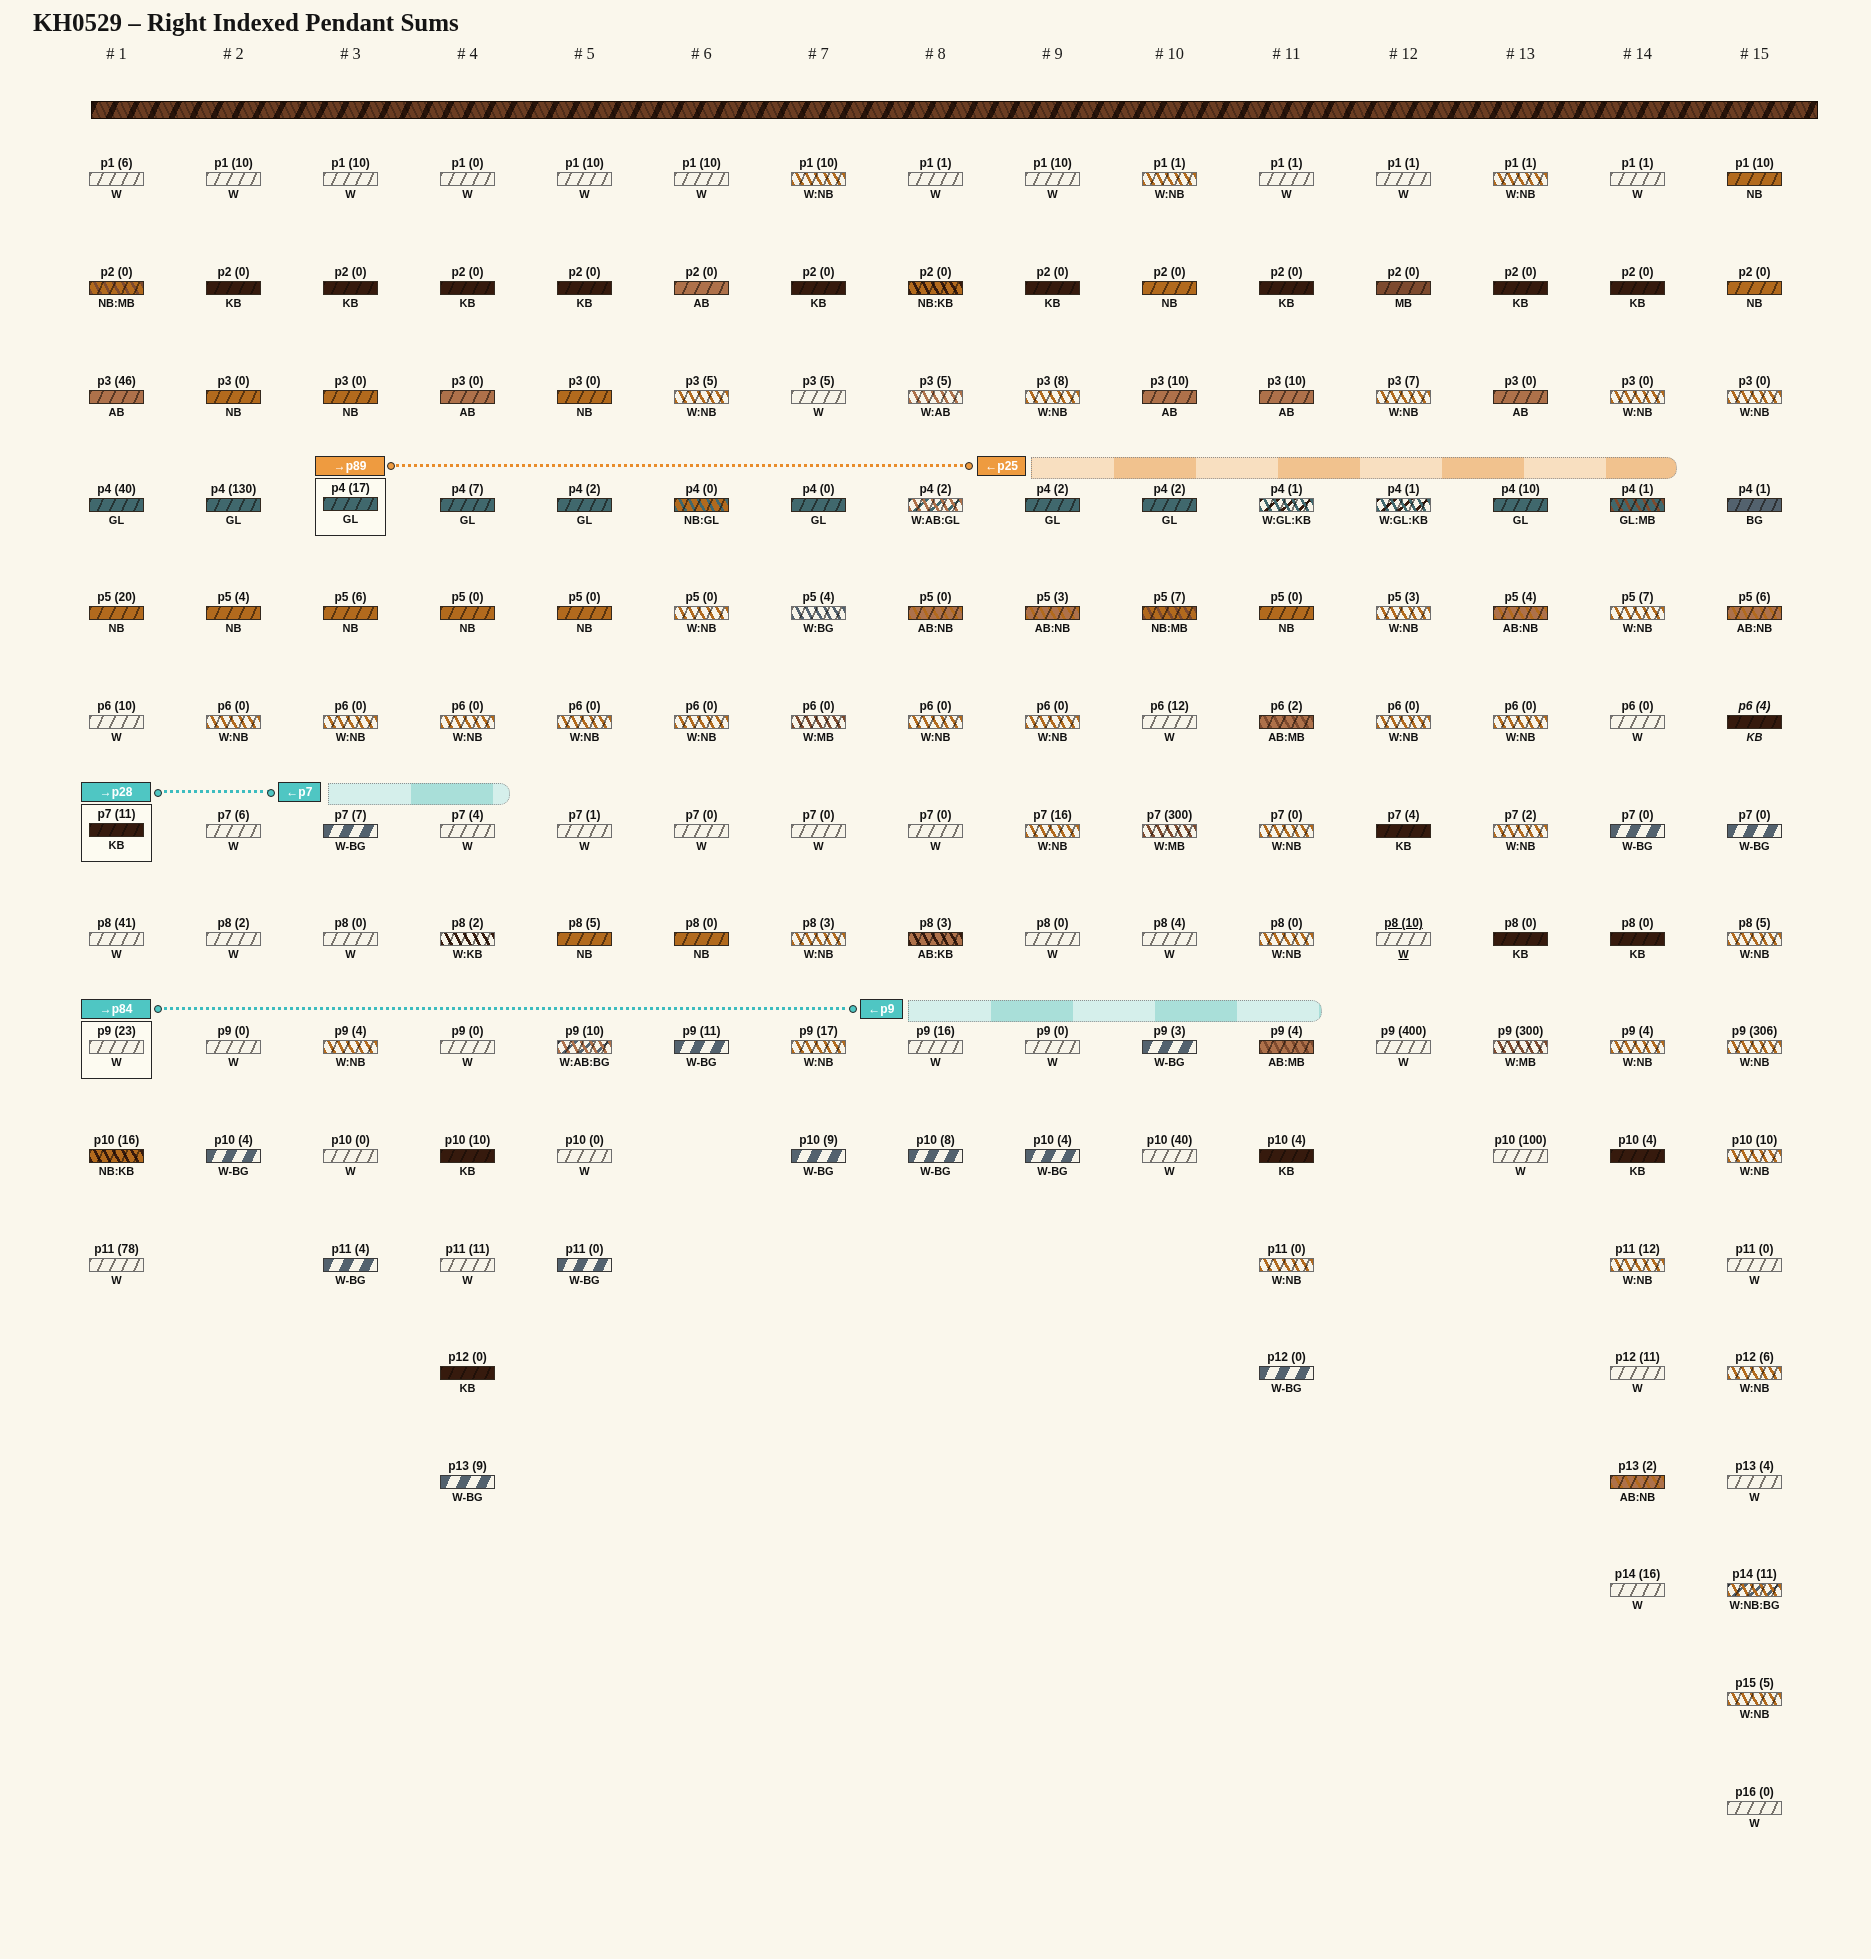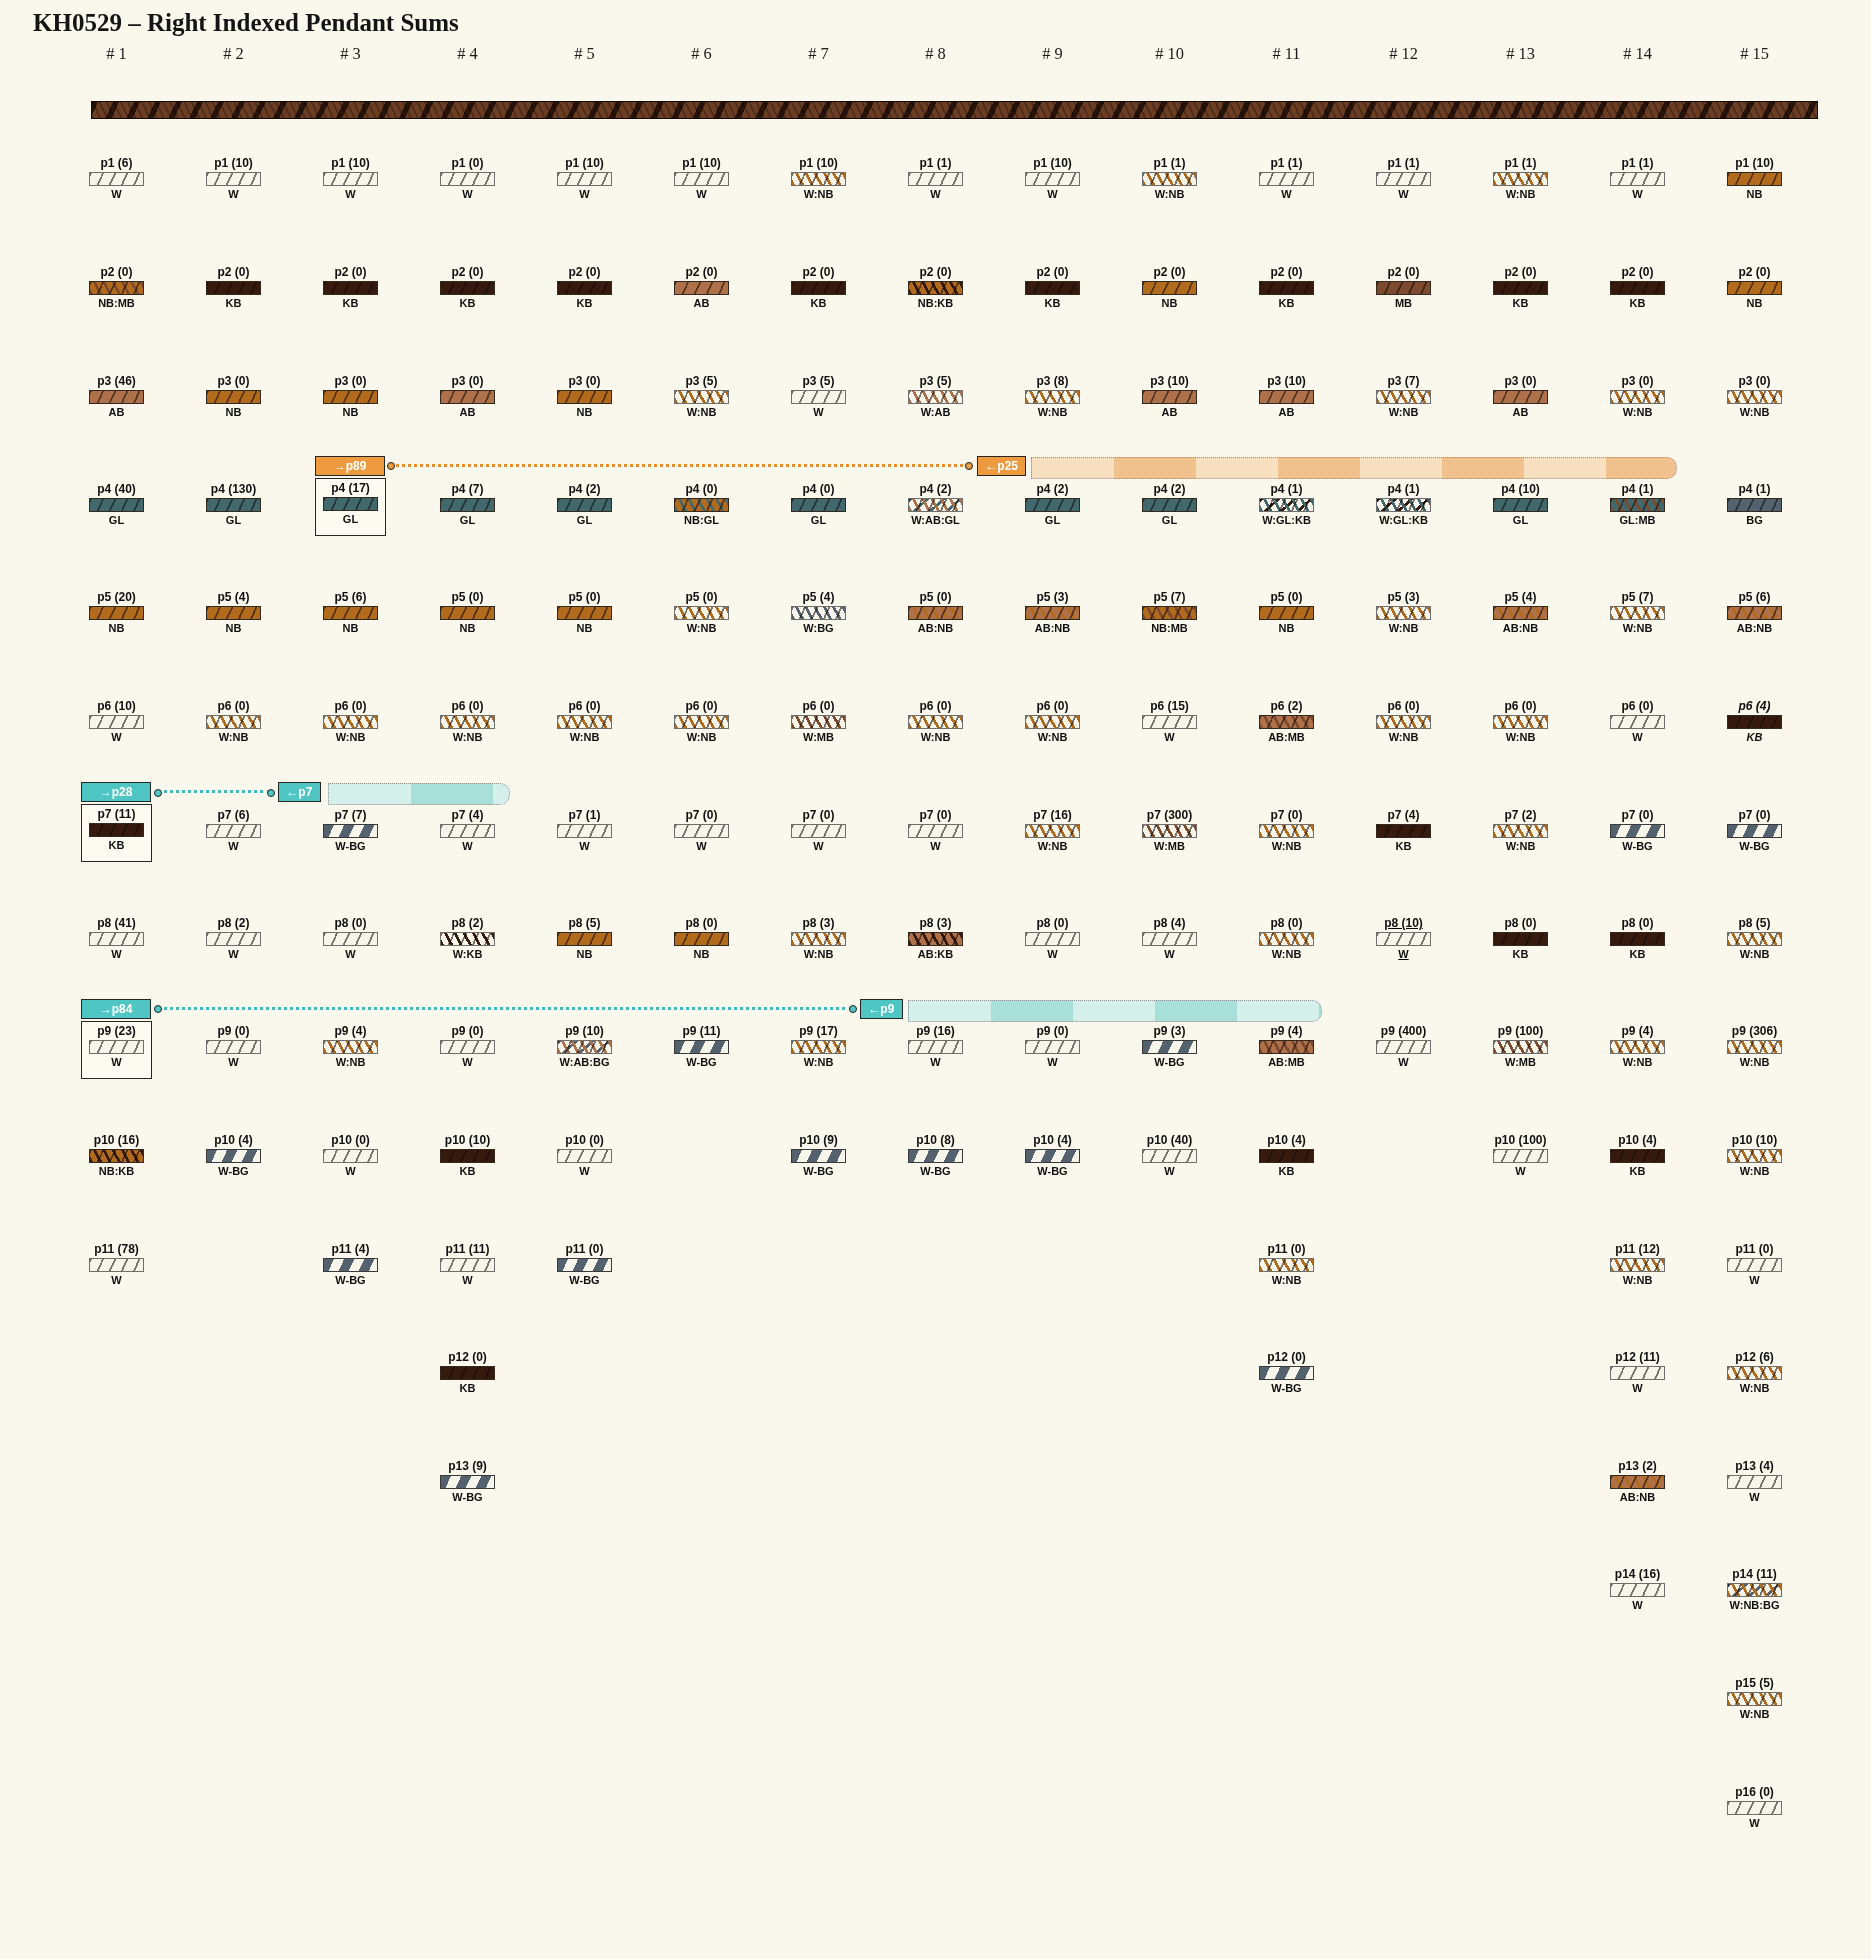--- a/index.html
+++ b/index.html
@@ -488,21 +488,21 @@
         <div class="plabel">p6 (0)</div>
         <div class="pbar" style="background: repeating-linear-gradient(115deg, rgba(15, 8, 4, 0.55) 0px, rgba(15, 8, 4, 0.55) 1.8px, rgba(0, 0, 0, 0) 1.8px, rgba(0, 0, 0, 0) 11px), repeating-linear-gradient(62deg, rgb(178, 106, 29) 0px, rgb(178, 106, 29) 2.7px, rgba(0, 0, 0, 0) 2.7px, rgba(0, 0, 0, 0) 8.2px), linear-gradient(rgb(247, 244, 233), rgb(247, 244, 233)); border: 1.8px solid rgb(110, 110, 110);"></div>
         <div class="pcode">W:NB</div>
       </div>
       <div class="pcell" style="left: 994px; top: 699px;">
         <div class="plabel">p6 (0)</div>
         <div class="pbar" style="background: repeating-linear-gradient(115deg, rgba(15, 8, 4, 0.55) 0px, rgba(15, 8, 4, 0.55) 1.8px, rgba(0, 0, 0, 0) 1.8px, rgba(0, 0, 0, 0) 11px), repeating-linear-gradient(62deg, rgb(178, 106, 29) 0px, rgb(178, 106, 29) 2.7px, rgba(0, 0, 0, 0) 2.7px, rgba(0, 0, 0, 0) 8.2px), linear-gradient(rgb(247, 244, 233), rgb(247, 244, 233)); border: 1.8px solid rgb(110, 110, 110);"></div>
         <div class="pcode">W:NB</div>
       </div>
       <div class="pcell" style="left: 1111px; top: 699px;">
-        <div class="plabel">p6 (15)</div>
+        <div class="plabel">p6 (12)</div>
         <div class="pbar" style="background: repeating-linear-gradient(115deg, rgba(15, 8, 4, 0.55) 0px, rgba(15, 8, 4, 0.55) 1.8px, rgba(0, 0, 0, 0) 1.8px, rgba(0, 0, 0, 0) 11px), linear-gradient(rgb(247, 244, 233), rgb(247, 244, 233)); border: 1.8px solid rgb(110, 110, 110);"></div>
         <div class="pcode">W</div>
       </div>
       <div class="pcell" style="left: 1228px; top: 699px;">
         <div class="plabel">p6 (2)</div>
         <div class="pbar" style="background: repeating-linear-gradient(115deg, rgba(15, 8, 4, 0.55) 0px, rgba(15, 8, 4, 0.55) 1.8px, rgba(0, 0, 0, 0) 1.8px, rgba(0, 0, 0, 0) 11px), repeating-linear-gradient(62deg, rgb(125, 74, 46) 0px, rgb(125, 74, 46) 2.7px, rgba(0, 0, 0, 0) 2.7px, rgba(0, 0, 0, 0) 8.2px), linear-gradient(rgb(174, 113, 74), rgb(174, 113, 74)); border: 1.8px solid rgb(51, 41, 31);"></div>
         <div class="pcode">AB:MB</div>
       </div>
       <div class="pcell" style="left: 1345px; top: 699px;">
         <div class="plabel">p6 (0)</div>
@@ -728,21 +728,21 @@
         <div class="plabel">p9 (4)</div>
         <div class="pbar" style="background: repeating-linear-gradient(115deg, rgba(15, 8, 4, 0.55) 0px, rgba(15, 8, 4, 0.55) 1.8px, rgba(0, 0, 0, 0) 1.8px, rgba(0, 0, 0, 0) 11px), repeating-linear-gradient(62deg, rgb(125, 74, 46) 0px, rgb(125, 74, 46) 2.7px, rgba(0, 0, 0, 0) 2.7px, rgba(0, 0, 0, 0) 8.2px), linear-gradient(rgb(174, 113, 74), rgb(174, 113, 74)); border: 1.8px solid rgb(51, 41, 31);"></div>
         <div class="pcode">AB:MB</div>
       </div>
       <div class="pcell" style="left: 1345px; top: 1024px;">
         <div class="plabel">p9 (400)</div>
         <div class="pbar" style="background: repeating-linear-gradient(115deg, rgba(15, 8, 4, 0.55) 0px, rgba(15, 8, 4, 0.55) 1.8px, rgba(0, 0, 0, 0) 1.8px, rgba(0, 0, 0, 0) 11px), linear-gradient(rgb(247, 244, 233), rgb(247, 244, 233)); border: 1.8px solid rgb(110, 110, 110);"></div>
         <div class="pcode">W</div>
       </div>
       <div class="pcell" style="left: 1462px; top: 1024px;">
-        <div class="plabel">p9 (100)</div>
+        <div class="plabel">p9 (300)</div>
         <div class="pbar" style="background: repeating-linear-gradient(115deg, rgba(15, 8, 4, 0.55) 0px, rgba(15, 8, 4, 0.55) 1.8px, rgba(0, 0, 0, 0) 1.8px, rgba(0, 0, 0, 0) 11px), repeating-linear-gradient(62deg, rgb(125, 74, 46) 0px, rgb(125, 74, 46) 2.7px, rgba(0, 0, 0, 0) 2.7px, rgba(0, 0, 0, 0) 8.2px), linear-gradient(rgb(247, 244, 233), rgb(247, 244, 233)); border: 1.8px solid rgb(110, 110, 110);"></div>
         <div class="pcode">W:MB</div>
       </div>
       <div class="pcell" style="left: 1579px; top: 1024px;">
         <div class="plabel">p9 (4)</div>
         <div class="pbar" style="background: repeating-linear-gradient(115deg, rgba(15, 8, 4, 0.55) 0px, rgba(15, 8, 4, 0.55) 1.8px, rgba(0, 0, 0, 0) 1.8px, rgba(0, 0, 0, 0) 11px), repeating-linear-gradient(62deg, rgb(178, 106, 29) 0px, rgb(178, 106, 29) 2.7px, rgba(0, 0, 0, 0) 2.7px, rgba(0, 0, 0, 0) 8.2px), linear-gradient(rgb(247, 244, 233), rgb(247, 244, 233)); border: 1.8px solid rgb(110, 110, 110);"></div>
         <div class="pcode">W:NB</div>
       </div>
       <div class="pcell" style="left: 1696px; top: 1024px;">
         <div class="plabel">p9 (306)</div>

